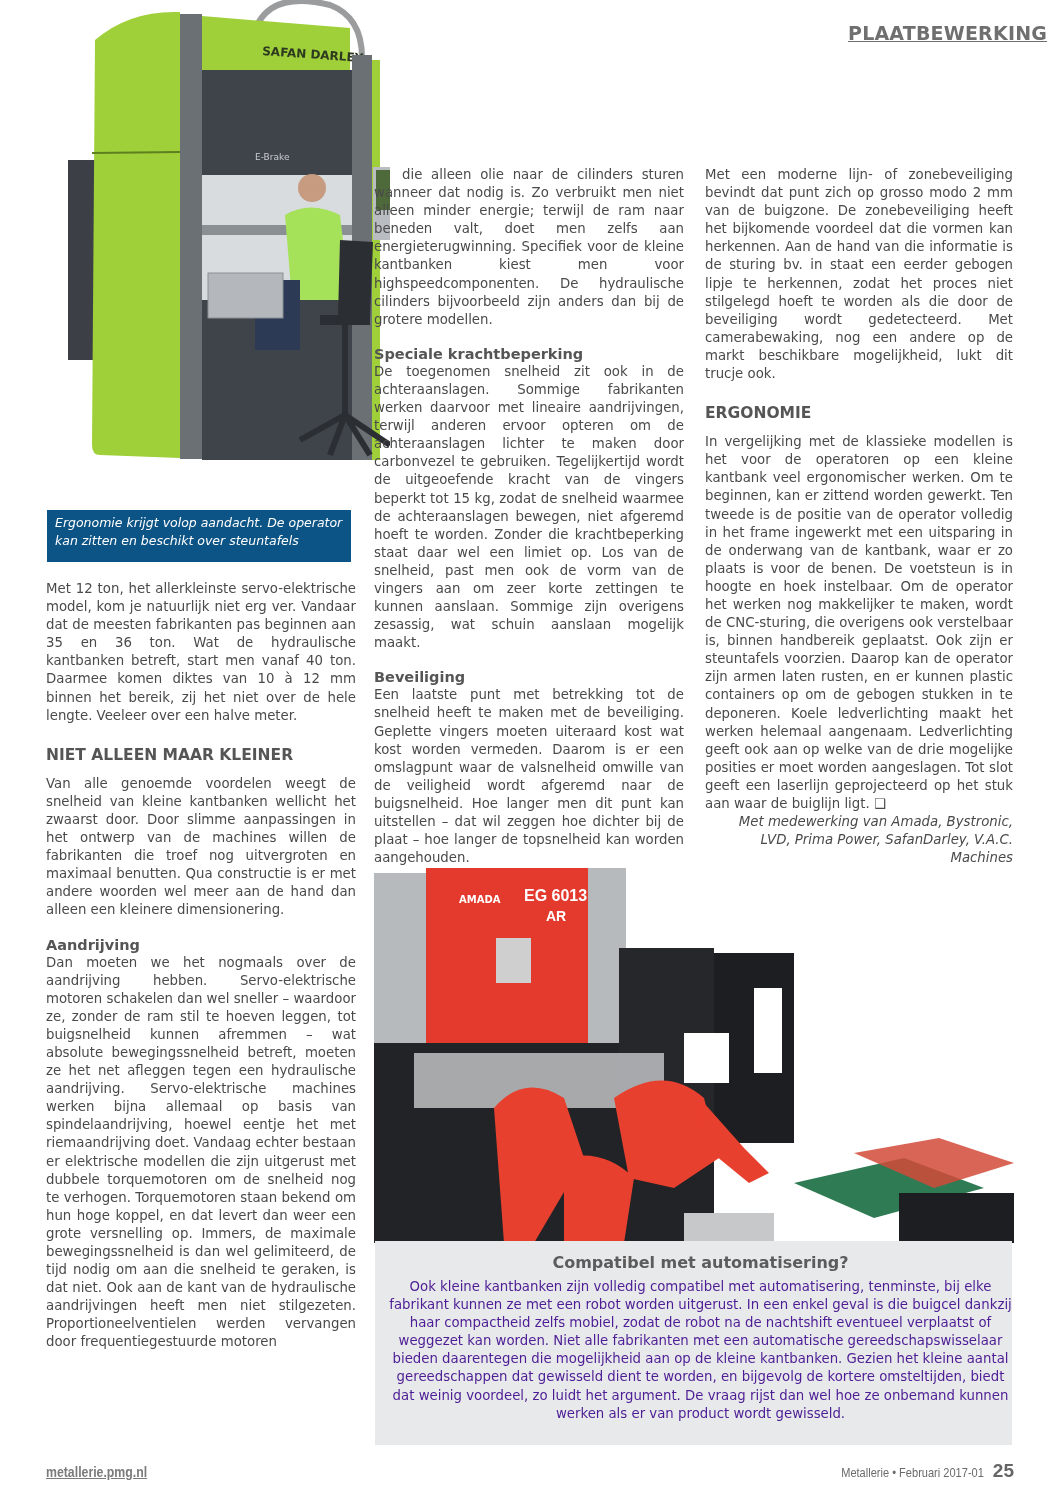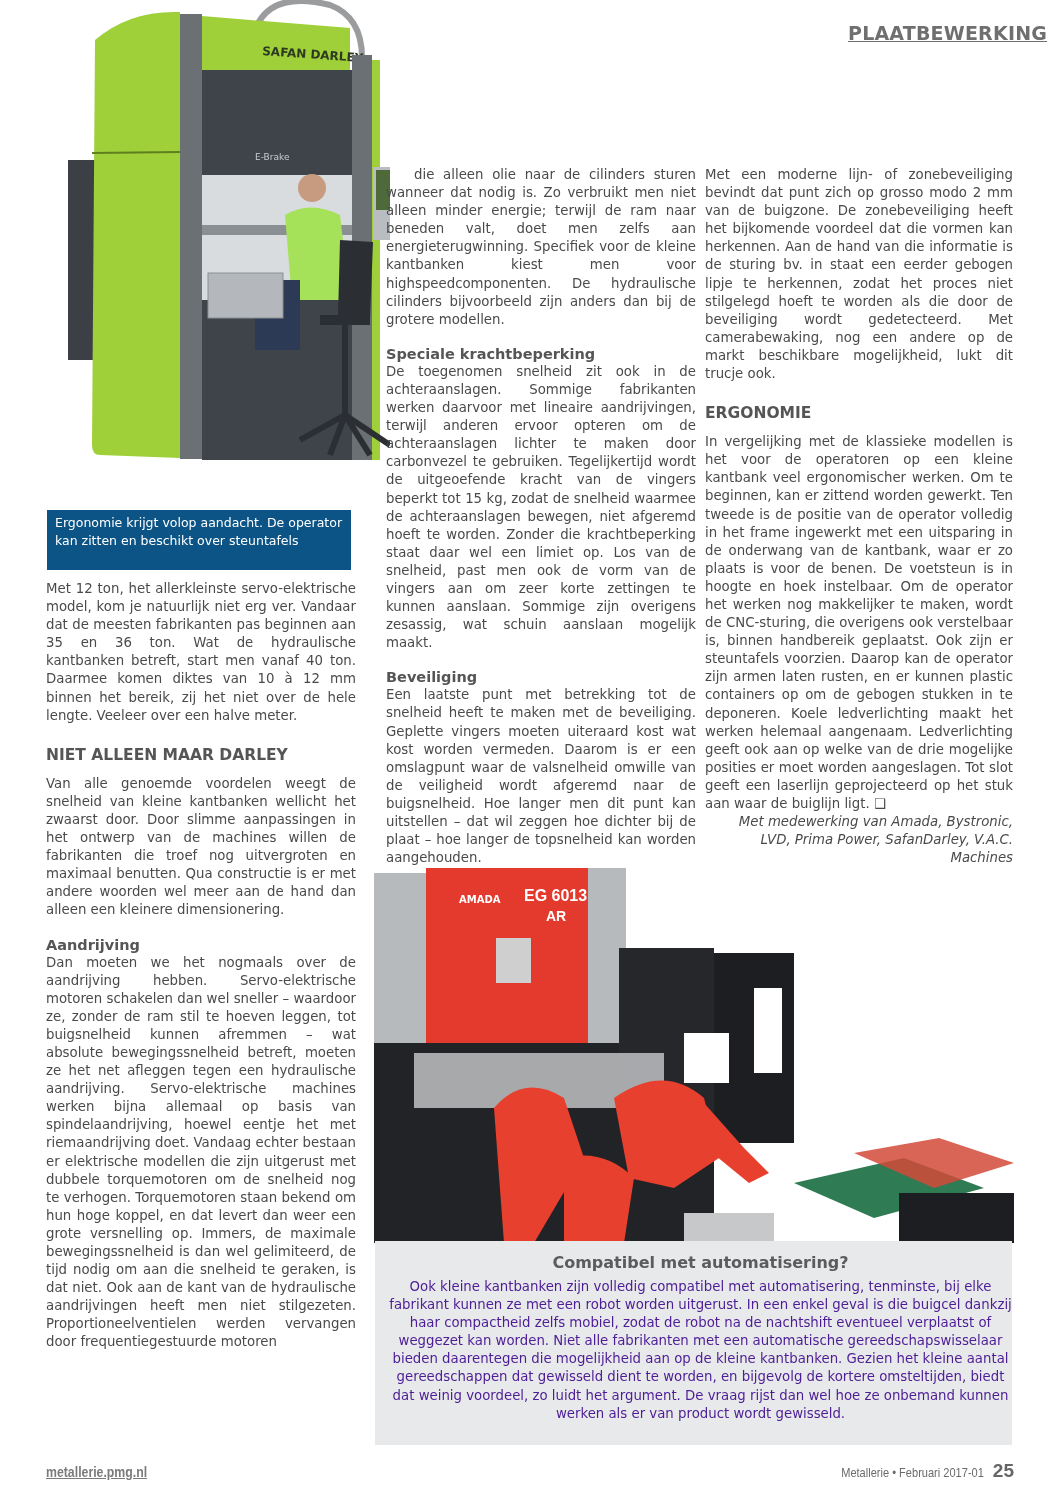--- a/index.html
+++ b/index.html
@@ -15,22 +15,22 @@
   .col { position: absolute; font-size: 13.3px; line-height: 18.1px; text-align: justify; color: #4a4a4a; }
   .col p { margin: 0; }
   .col h3 { margin: 0; font-size: 14.5px; font-weight: bold; color: #555555; line-height: 18px; }
   .col h2 { margin: 0 0 10px 0; font-size: 15.5px; font-weight: bold; color: #555555; line-height: 20px; }
   .col .gap { height: 16px; }
   .credits { font-style: italic; text-align: right; }
 
   
   .photo1 { position: absolute; left: 40px; top: 0px; width: 350px; height: 470px; }
   .caption {
-    position: absolute; left: 47px; top: 510px; width: 304px; height: 60px;
-    background: #0c5485; color: #ffffff; font-size: 12.5px;
+    position: absolute; left: 47px; top: 510px; width: 304px; height: 52px;
+    background: #0c5485; color: #ffffff; font-style: italic; font-size: 12.5px;
     line-height: 18px; padding: 4px 8px; box-sizing: border-box;
   }
 
   
   .photo2 { position: absolute; left: 374px; top: 858px; width: 684px; height: 385px; }
   .sidebar-box {
     position: absolute; left: 375px; top: 1241px; width: 637px; height: 204px;
     background: #e8e9ea; text-align: center; box-sizing: border-box; padding: 12px 0 0 14px;
   }
   .sidebar-box h3 { margin: 0 0 6px 0; font-size: 16px; font-weight: bold; color: #5c5c5c; }
@@ -88,28 +88,28 @@
 
   <rect x="333" y="167" width="45" height="73" fill="#b9bdc1"></rect>
   <rect x="336" y="170" width="38" height="40" fill="#4e6a3a"></rect>
 </svg>
 
 <div class="caption">Ergonomie krijgt volop aandacht. De operator kan zitten en beschikt over steuntafels</div>
 
 <div class="col" style="left:46px; top:580px; width:310px;">
   <p>Met 12 ton, het allerkleinste servo-elektrische model, kom je natuurlijk niet erg ver. Vandaar dat de meesten fabrikanten pas beginnen aan 35 en 36 ton. Wat de hydraulische kantbanken betreft, start men vanaf 40 ton. Daarmee komen diktes van 10 à 12 mm binnen het bereik, zij het niet over de hele lengte. Veeleer over een halve meter.</p>
   <div class="gap" style="height:20px"></div>
-  <h2>NIET ALLEEN MAAR DARLEY</h2>
+  <h2>NIET ALLEEN MAAR KLEINER</h2>
   <p>Van alle genoemde voordelen weegt de snelheid van kleine kantbanken wellicht het zwaarst door. Door slimme aanpassingen in het ontwerp van de machines willen de fabrikanten die troef nog uitvergroten en maximaal benutten. Qua constructie is er met andere woorden wel meer aan de hand dan alleen een kleinere dimensionering.</p>
   <div class="gap" style="height:16px"></div>
   <h3>Aandrijving</h3>
   <p>Dan moeten we het nogmaals over de aandrijving hebben. Servo-elektrische motoren schakelen dan wel sneller – waardoor ze, zonder de ram stil te hoeven leggen, tot buigsnelheid kunnen afremmen – wat absolute bewegingssnelheid betreft, moeten ze het net afleggen tegen een hydraulische aandrijving. Servo-elektrische machines werken bijna allemaal op basis van spindelaandrijving, hoewel eentje het met riemaandrijving doet. Vandaag echter bestaan er elektrische modellen die zijn uitgerust met dubbele torquemotoren om de snelheid nog te verhogen. Torquemotoren staan bekend om hun hoge koppel, en dat levert dan weer een grote versnelling op. Immers, de maximale bewegingssnelheid is dan wel gelimiteerd, de tijd nodig om aan die snelheid te geraken, is dat niet. Ook aan de kant van de hydraulische aandrijvingen heeft men niet stilgezeten. Proportioneelventielen werden vervangen door frequentiegestuurde motoren</p>
 </div>
 
-<div class="col" style="left:374px; top:166px; width:310px;margin-left:12px;">
+<div class="col" style="left:374px; top:166px; width:310px;">
   <p style="text-indent:28px;">die alleen olie naar de cilinders sturen wanneer dat nodig is. Zo verbruikt men niet alleen minder energie; terwijl de ram naar beneden valt, doet men zelfs aan energieterugwinning. Specifiek voor de kleine kantbanken kiest men voor highspeedcomponenten. De hydraulische cilinders bijvoorbeeld zijn anders dan bij de grotere modellen.</p>
   <div class="gap" style="height:16px"></div>
   <h3>Speciale krachtbeperking</h3>
   <p>De toegenomen snelheid zit ook in de achteraanslagen. Sommige fabrikanten werken daarvoor met lineaire aandrijvingen, terwijl anderen ervoor opteren om de achteraanslagen lichter te maken door carbonvezel te gebruiken. Tegelijkertijd wordt de uitgeoefende kracht van de vingers beperkt tot 15 kg, zodat de snelheid waarmee de achteraanslagen bewegen, niet afgeremd hoeft te worden. Zonder die krachtbeperking staat daar wel een limiet op. Los van de snelheid, past men ook de vorm van de vingers aan om zeer korte zettingen te kunnen aanslaan. Sommige zijn overigens zesassig, wat schuin aanslaan mogelijk maakt.</p>
   <div class="gap" style="height:16px"></div>
   <h3>Beveiliging</h3>
   <p>Een laatste punt met betrekking tot de snelheid heeft te maken met de beveiliging. Geplette vingers moeten uiteraard kost wat kost worden vermeden. Daarom is er een omslagpunt waar de valsnelheid omwille van de veiligheid wordt afgeremd naar de buigsnelheid. Hoe langer men dit punt kan uitstellen – dat wil zeggen hoe dichter bij de plaat – hoe langer de topsnelheid kan worden aangehouden.</p>
 </div>
 
 <div class="col" style="left:705px; top:166px; width:308px;">

